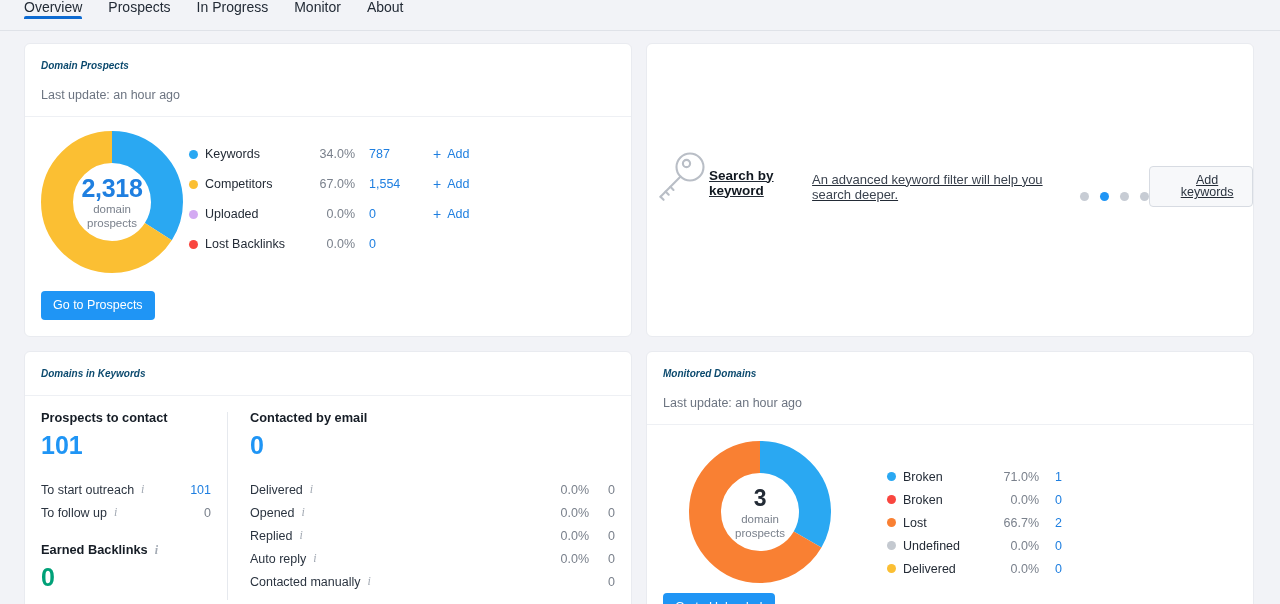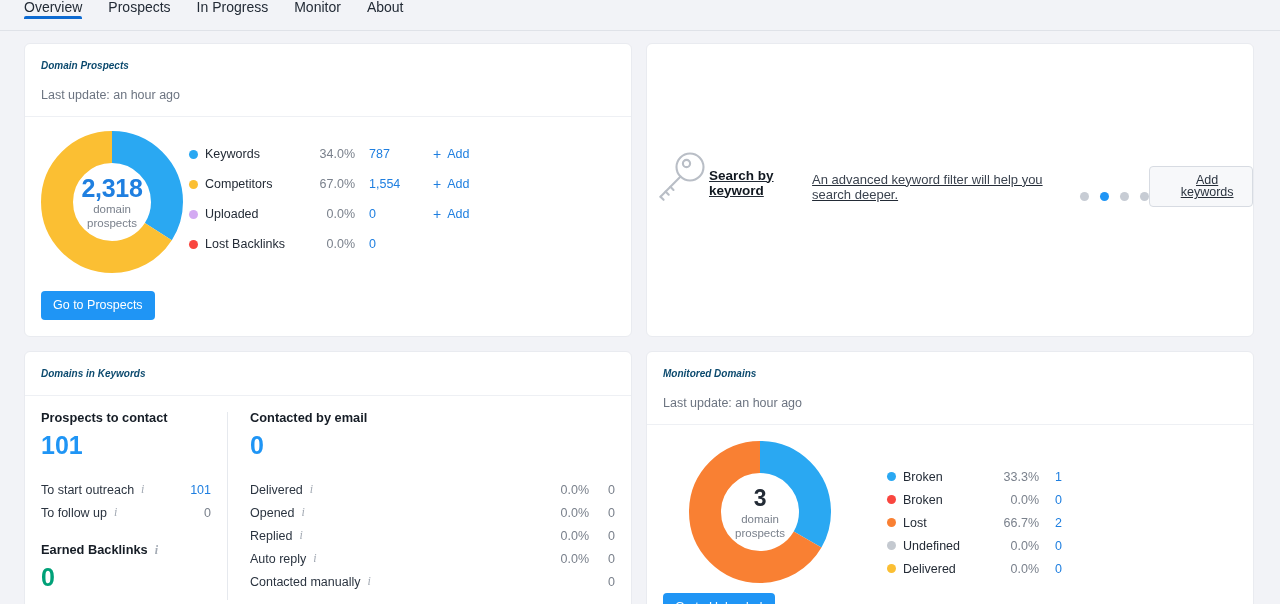--- a/index.html
+++ b/index.html
@@ -489,21 +489,21 @@
           <div class="donut-value dark">3</div>
           <div class="donut-label">domain</div>
           <div class="donut-label">prospects</div>
         </div>
       </div>
 
       <div class="legend mon" style="margin-left:56px;margin-top:24px;">
         <div class="legend-row">
           <span class="dot" style="background:#2aa8f2"></span>
           <span class="lg-name">Broken</span>
-          <span class="lg-pct">33.3%</span>
+          <span class="lg-pct">71.0%</span>
           <span class="lg-val">1</span>
         </div>
         <div class="legend-row">
           <span class="dot" style="background:#f9463f"></span>
           <span class="lg-name">Broken</span>
           <span class="lg-pct">0.0%</span>
           <span class="lg-val">0</span>
         </div>
         <div class="legend-row">
           <span class="dot" style="background:#f98033"></span>

